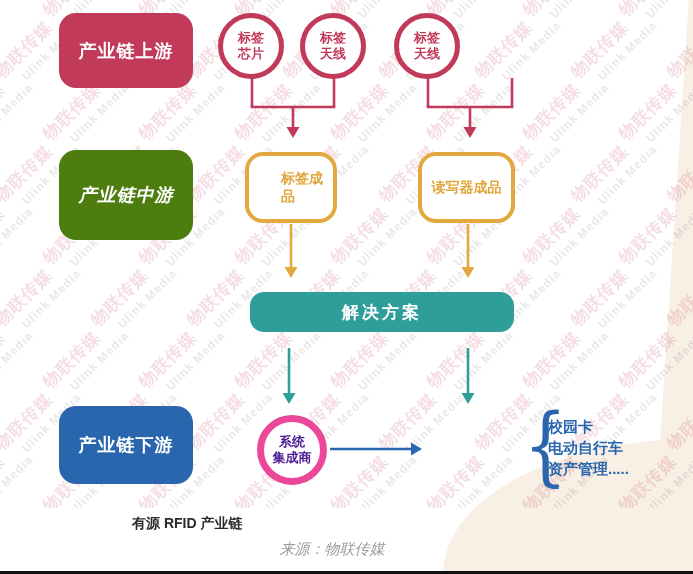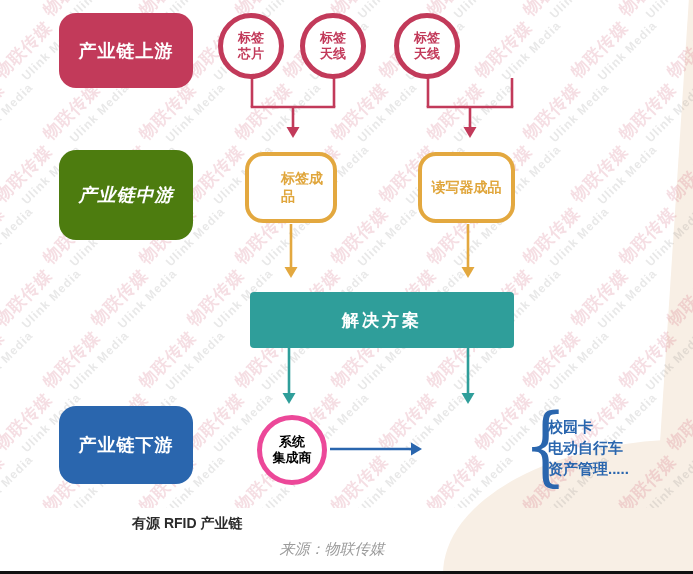--- a/index.html
+++ b/index.html
@@ -46,37 +46,37 @@
   .stage.up   { top:13px;  height:75px; background:#c23a5a; }
   .stage.mid  { top:150px; height:90px; background:#4d7c0f;font-style:italic; }
   .stage.down { top:406px; height:78px; background:#2a66ae; }
   
   .circle{
     border-radius:50%; background:#ffffff;
     display:flex; align-items:center; justify-content:center; text-align:center;
     white-space:pre-line; font-weight:bold; line-height:1.2;
   }
   .circle.red{ border:5px solid #c23a5a; color:#c23a5a; font-size:13px; }
-  .circle.blue{ border:5px solid #ec4899; color:#000000; font-size:13px; }
+  .circle.blue{ border:7px solid #ec4899; color:#4c1d95; font-size:13px; }
   .c-up{ width:66px; height:66px; top:13px; }
   .c1{ left:218px; } .c2{ left:300px; } .c3{ left:394px; } .c4{ left:479px; }
   .c-int { left:257px; top:415px; width:70px; height:70px; }
   .c-user{ left:435px; top:416px; width:68px; height:68px; }
   
   .midbox{
     top:152px; height:71px; background:#ffffff; border:4px solid #e3a83f;
     border-radius:18px; display:flex; align-items:center; justify-content:center;
     color:#e0a63c; font-size:14px; font-weight:bold;
   }
   .mb1{ left:245px; width:92px;padding-left:32px; }
   .mb2{ left:418px; width:97px; }
   
   .solution{
-    left:250px; top:292px; width:264px; height:56px; background:#2f9e9a;
-    border-radius:4px; display:flex; align-items:center; justify-content:center;
+    left:250px; top:292px; width:264px; height:40px; background:#2f9e9a;
+    border-radius:14px; display:flex; align-items:center; justify-content:center;
     color:#ffffff; font-size:17px; font-weight:bold; letter-spacing:3px;
   }
   
   .brace{
     left:518px; top:407px; color:#2a66ae;
     font-family:"DejaVu Serif","Liberation Serif",serif;
     font-size:86px; line-height:76px; font-weight:400;
     transform:scaleX(0.8);
   }
   .use-cases{ left:548px; top:416px; color:#2a66ae; font-size:15px;

